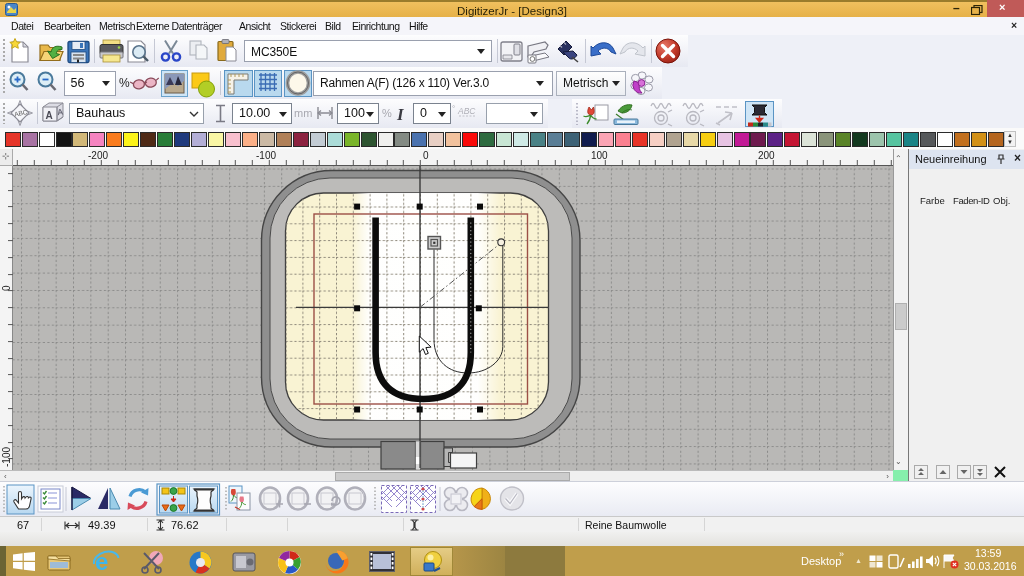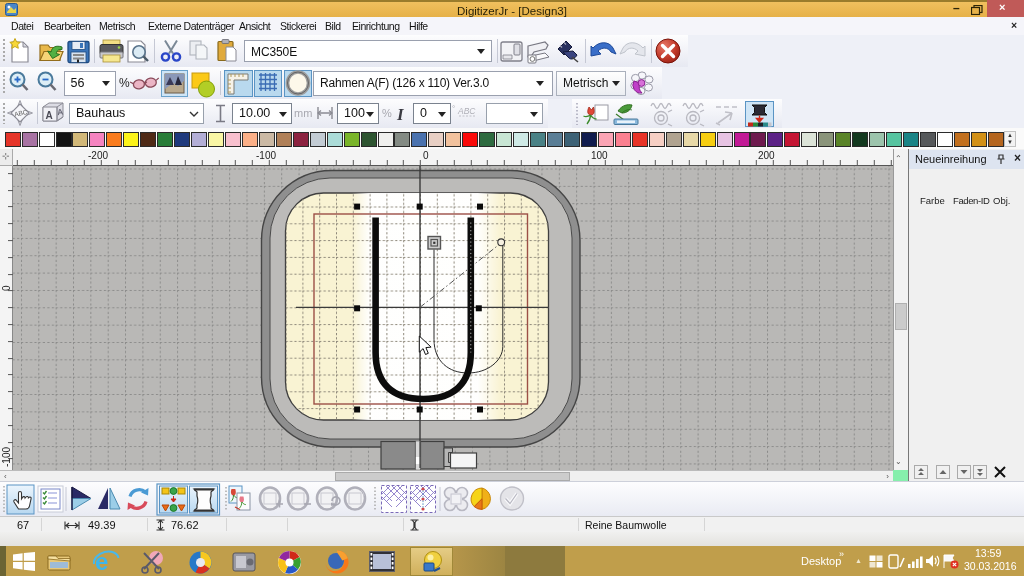--- a/index.html
+++ b/index.html
@@ -67,21 +67,21 @@
       <rect x="0.5" y="2.5" width="8" height="7" fill="#e6b148" stroke="#2a2408" stroke-width="1.2"></rect>
     </svg>
     <div style="position:absolute;left:987px;top:-2px;width:37px;height:17px;background:#c05a58;">
       <div style="position:absolute;left:12px;top:1px;color:#fff;font-size:11px;font-weight:bold">×</div>
     </div>
   </div>
   <div class="abs" id="menu">
     <span style="left:11px">Datei</span>
     <span style="left:44px">Bearbeiten</span>
     <span style="left:99px">Metrisch</span>
-    <span style="left:148px">Externe Datenträger</span>
+    <span style="left:136px">Externe Datenträger</span>
     <span style="left:239px">Ansicht</span>
     <span style="left:280px">Stickerei</span>
     <span style="left:325px">Bild</span>
     <span style="left:352px">Einrichtung</span>
     <span style="left:409px">Hilfe</span>
     <span style="left:1011px;top:2px;font-weight:bold;color:#222">×</span>
   </div>
   <div class="abs tbar" id="tb1"><div style="position:absolute;left:688px;top:0;width:336px;height:32px;background:#eef0f7"></div><div class="grip"></div>
   <svg width="1024" height="32" viewBox="0 0 1024 32" font-family="Liberation Sans">
 

